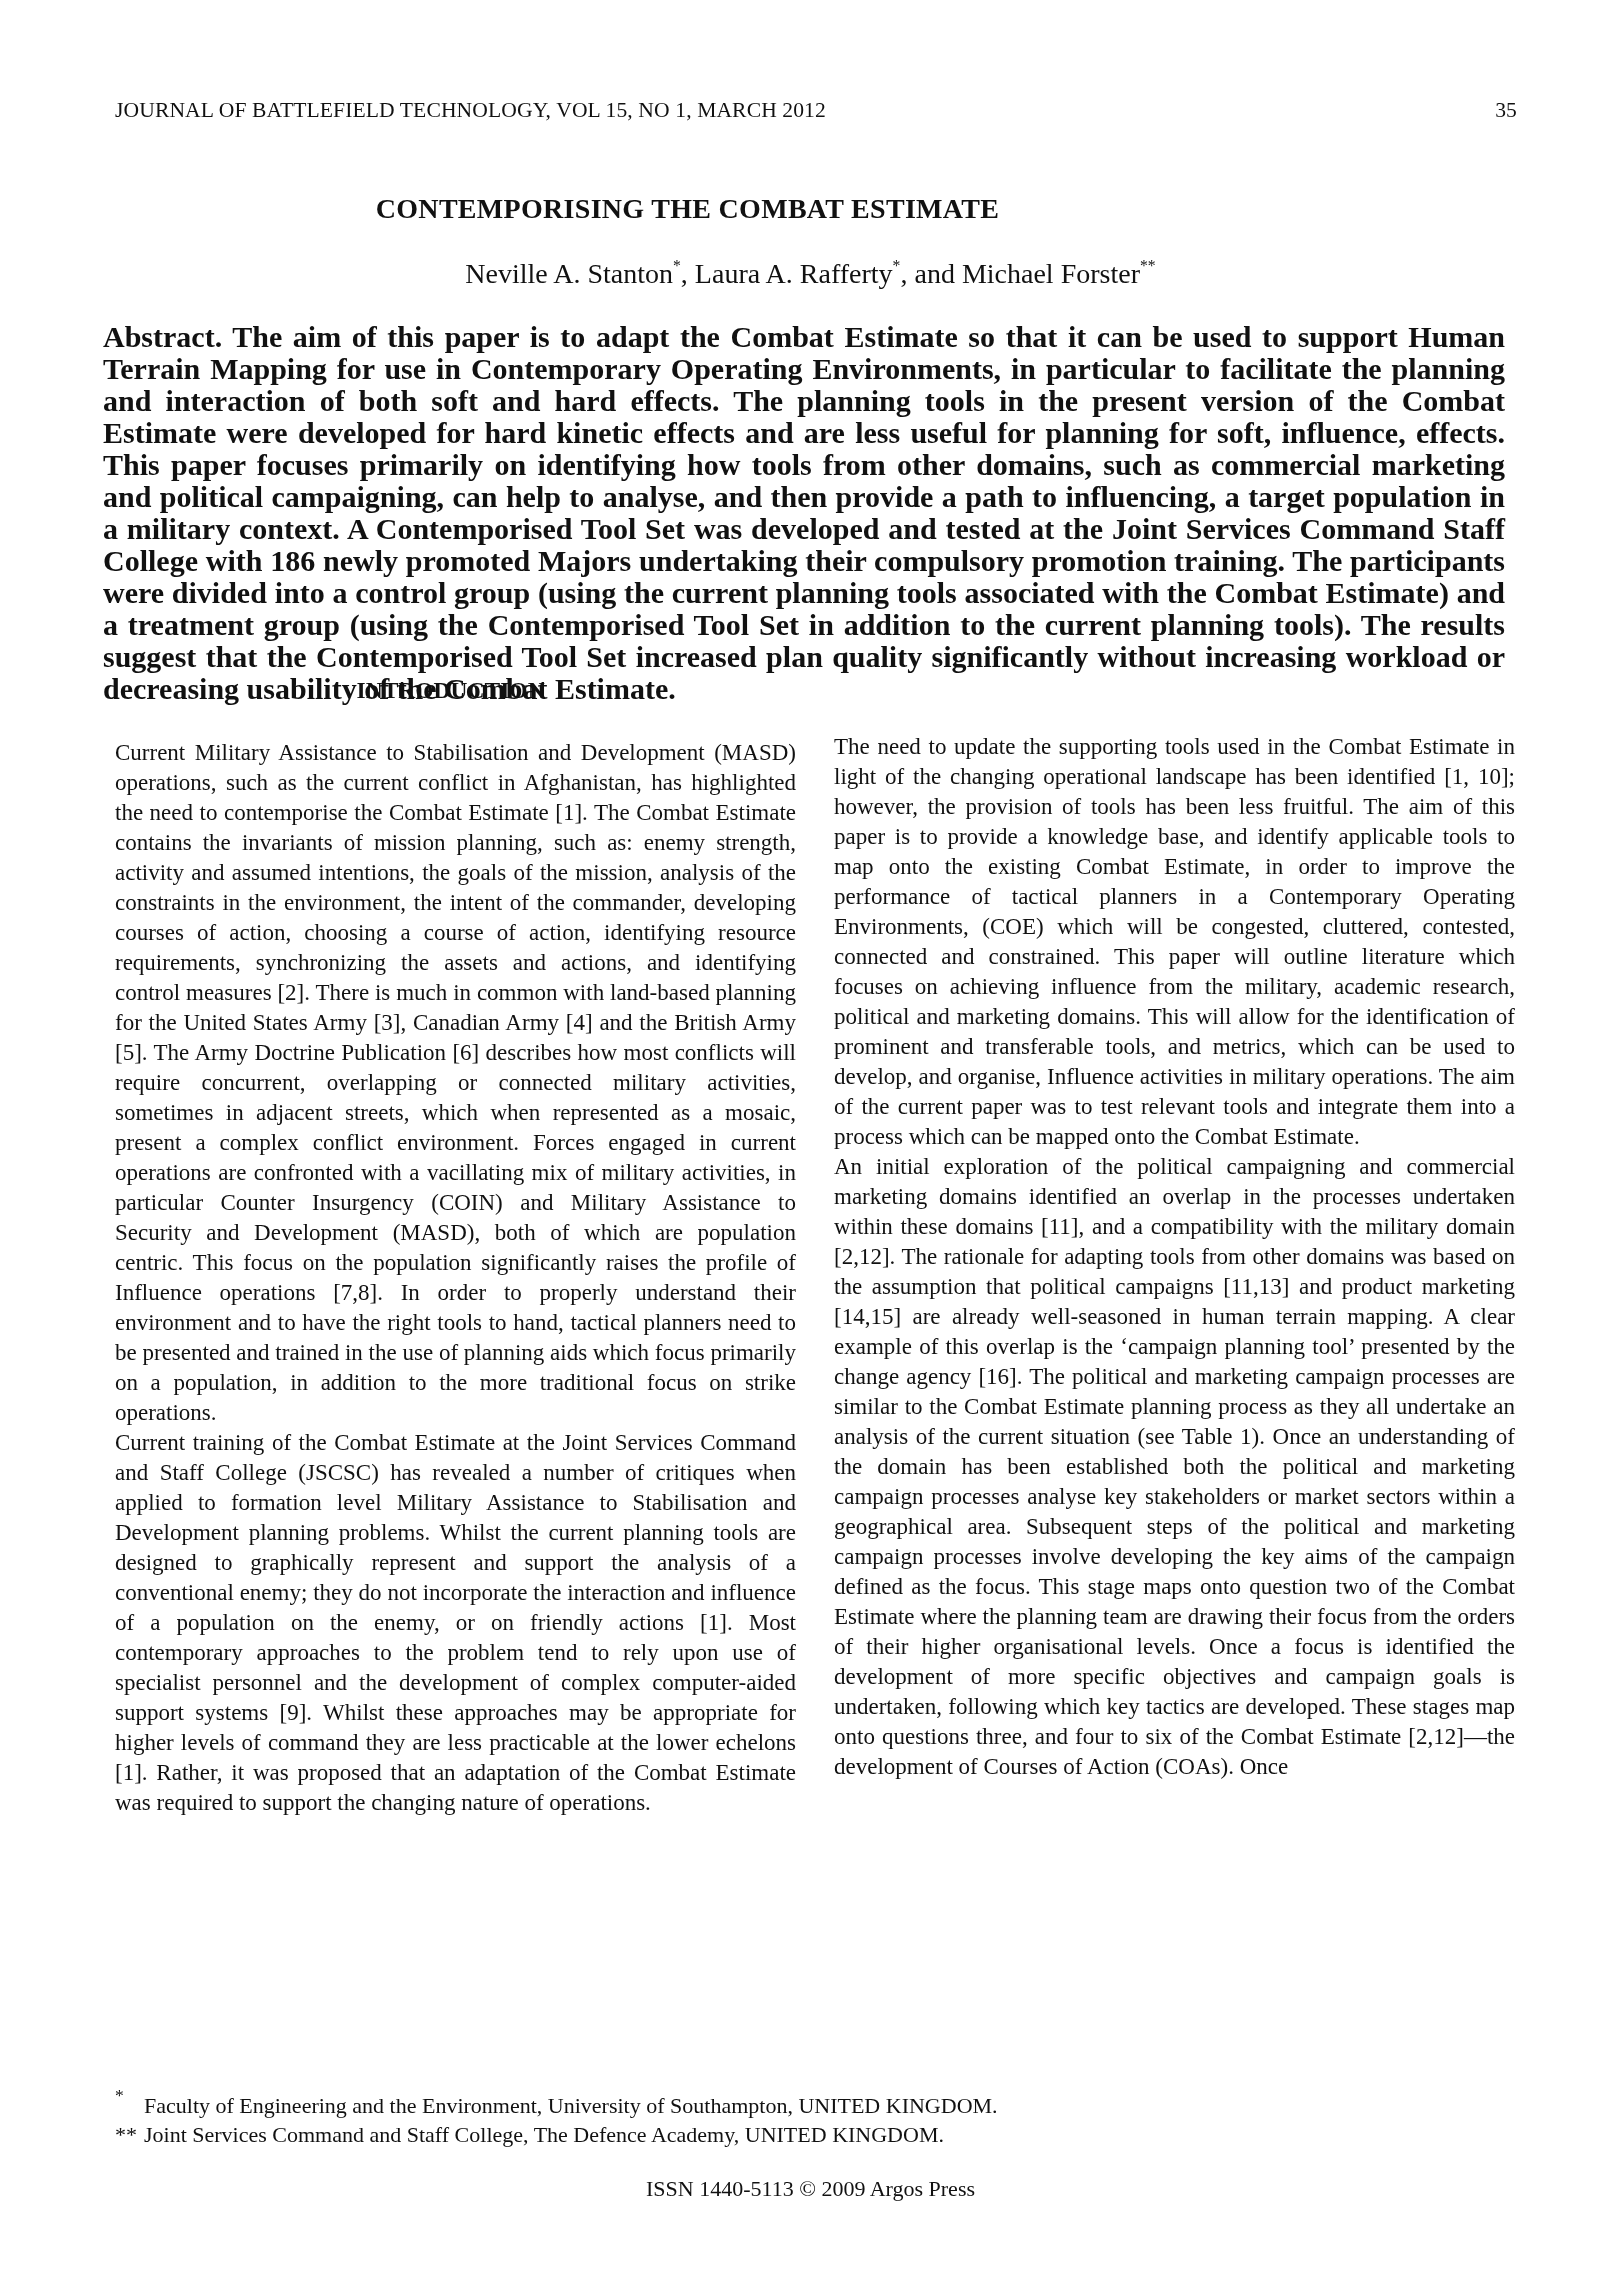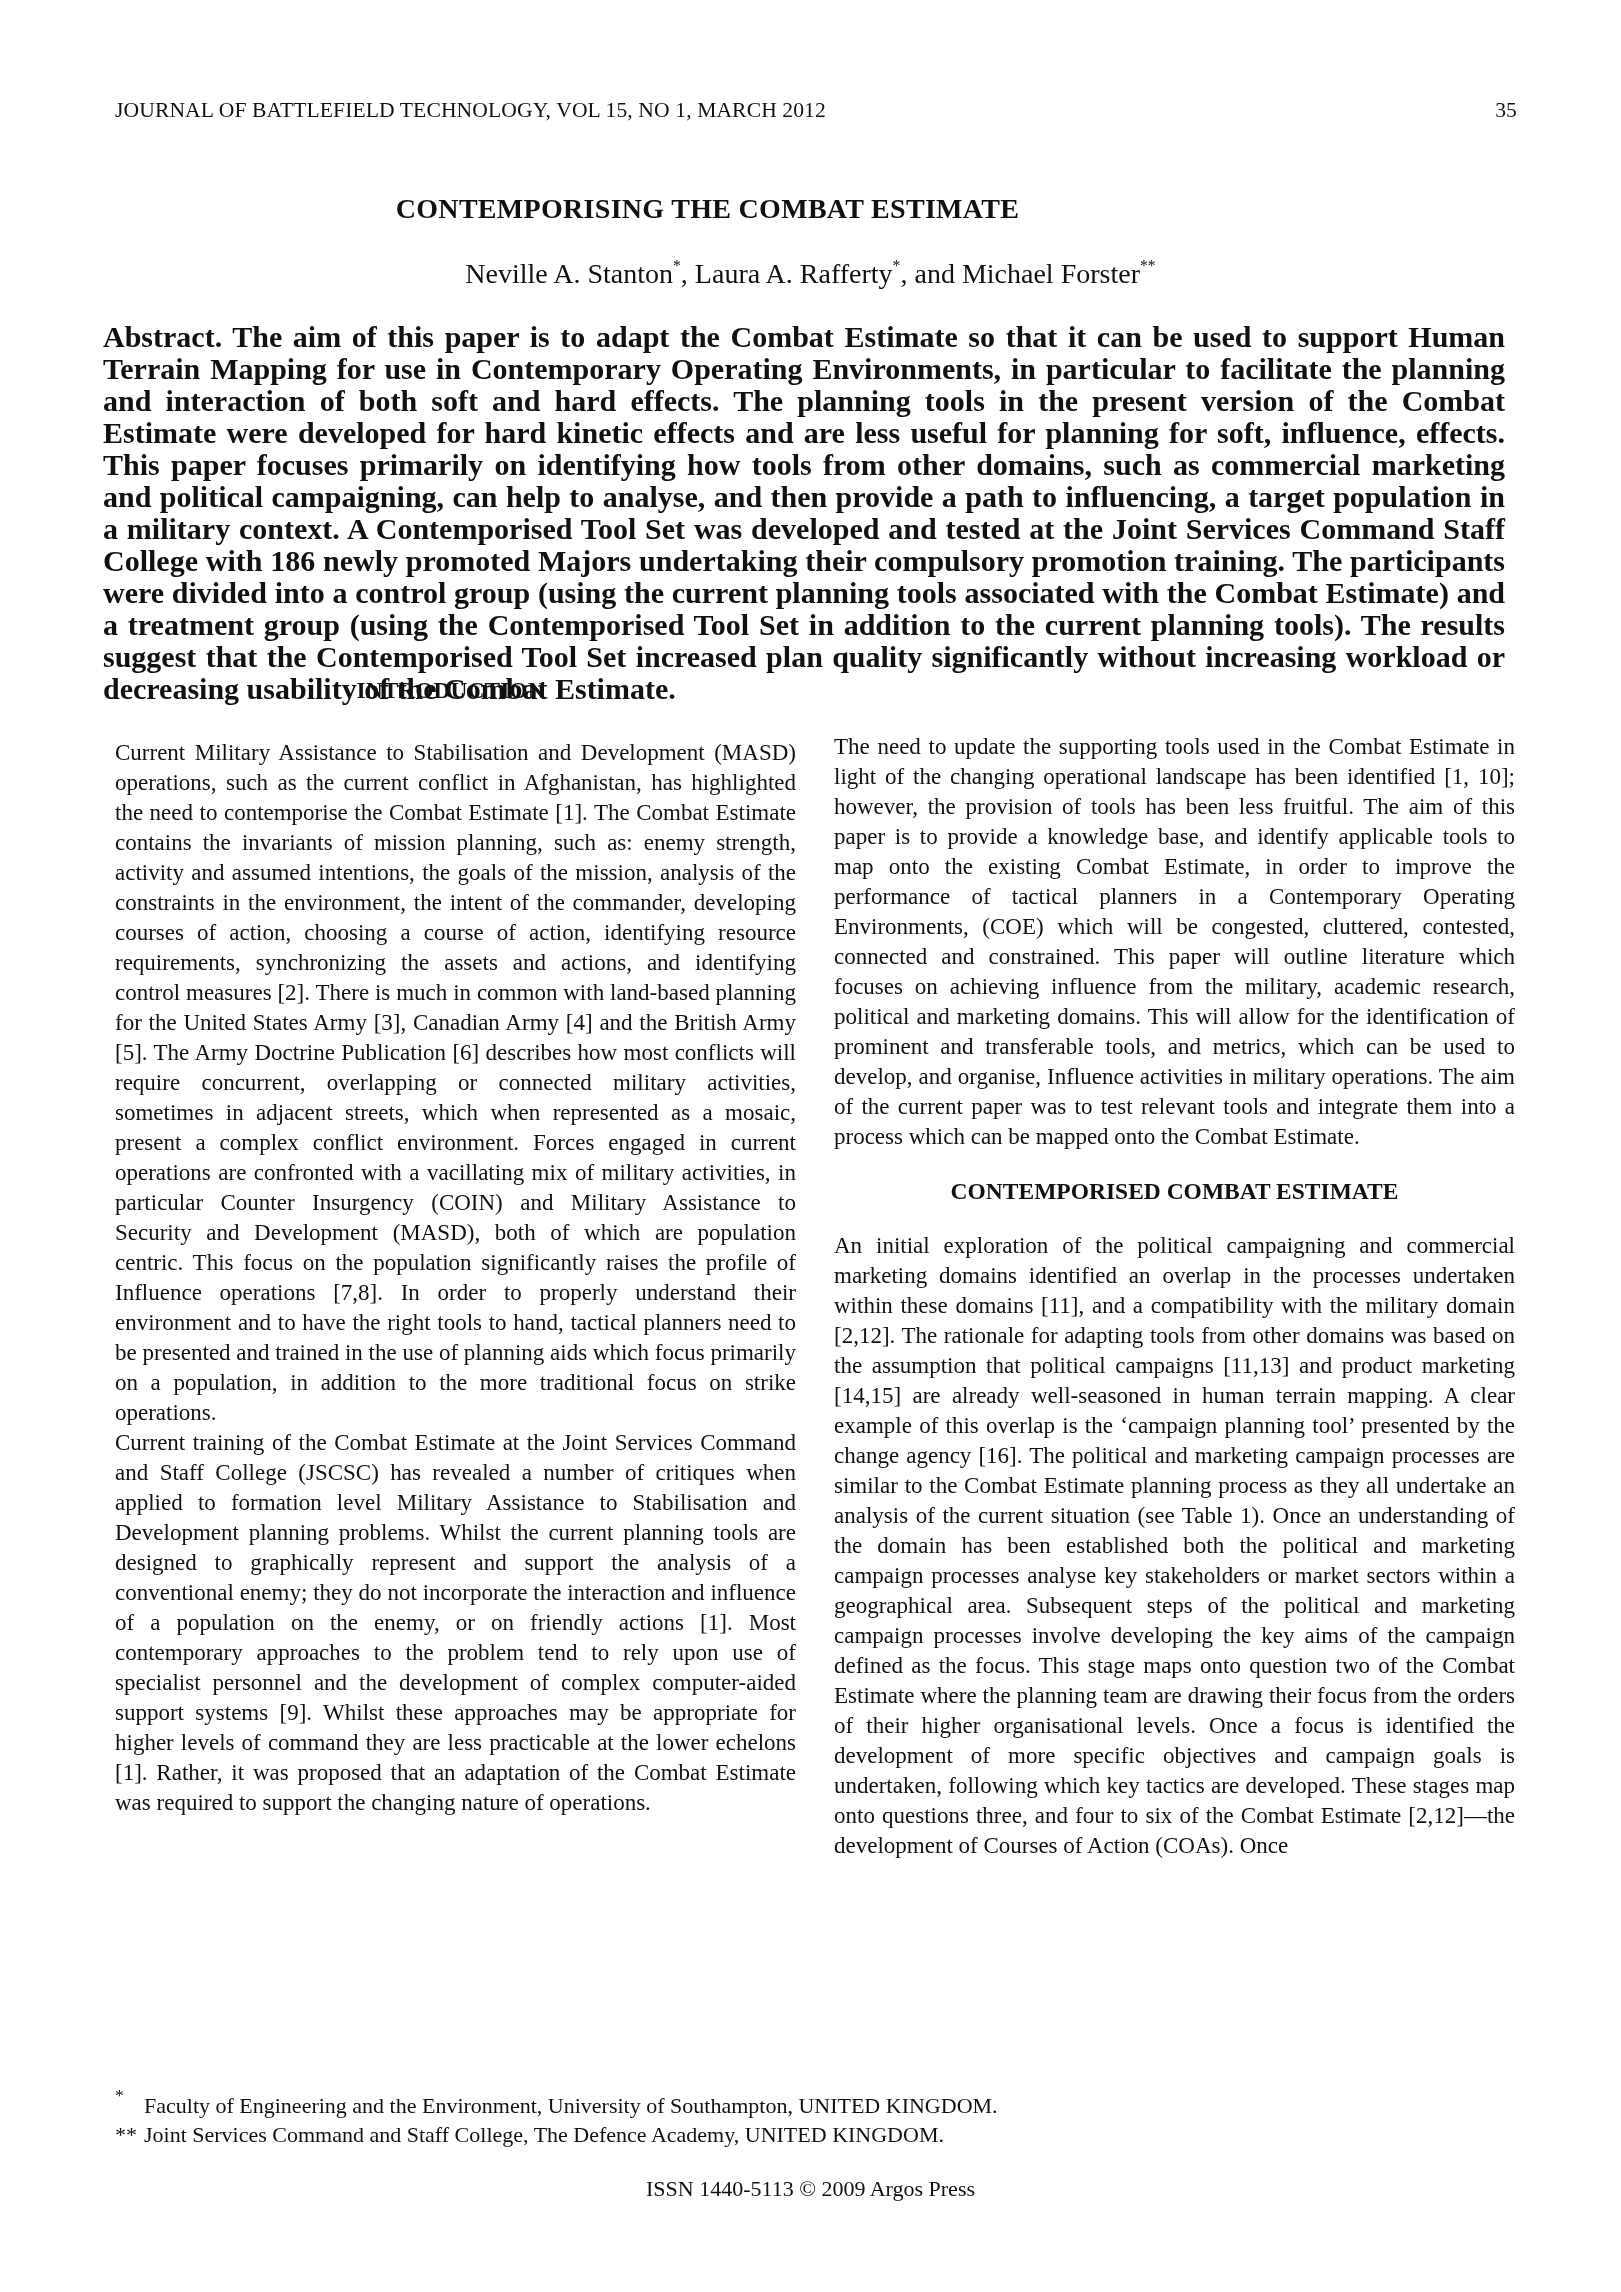--- a/index.html
+++ b/index.html
@@ -6,21 +6,21 @@
   body {
     width: 1621px; height: 2293px; position: relative; overflow: hidden;
     font-family: "Liberation Serif", "DejaVu Serif", serif; color: #111;
   }
   .running-head {
     position: absolute; left: 115px; top: 98px; width: 1402px;
     font-size: 21.6px; display: flex; justify-content: space-between; letter-spacing: 0.1px;
   }
   .title {
     position: absolute; left: 0; width: 1375px; top: 193px; text-align: center;
-    font-weight: bold; font-size: 28px; letter-spacing: 0.3px; padding-left: 20px;
+    font-weight: bold; font-size: 28px; letter-spacing: 0.3px;
   }
   .authors {
     position: absolute; left: 0; width: 1621px; top: 258px; text-align: center;
     font-weight: normal; font-size: 28px;
   }
   .authors sup { font-size: 15.7px; vertical-align: 11.8px; line-height: 0; }
   .abstract {
     position: absolute; left: 103px; top: 321px; width: 1402px;
     font-weight: bold; font-size: 30px; line-height: 32px; text-align: justify;
   }
@@ -66,21 +66,20 @@
 </div>
 
 <div class="col col-left">
   <div class="section-heading left-heading">INTRODUCTION</div>
   <p>Current Military Assistance to Stabilisation and Development (MASD) operations, such as the current conflict in Afghanistan, has highlighted the need to contemporise the Combat Estimate [1]. The Combat Estimate contains the invariants of mission planning, such as: enemy strength, activity and assumed intentions, the goals of the mission, analysis of the constraints in the environment, the intent of the commander, developing courses of action, choosing a course of action, identifying resource requirements, synchronizing the assets and actions, and identifying control measures [2]. There is much in common with land-based planning for the United States Army [3], Canadian Army [4] and the British Army [5]. The Army Doctrine Publication [6] describes how most conflicts will require concurrent, overlapping or connected military activities, sometimes in adjacent streets, which when represented as a mosaic, present a complex conflict environment. Forces engaged in current operations are confronted with a vacillating mix of military activities, in particular Counter Insurgency (COIN) and Military Assistance to Security and Development (MASD), both of which are population centric. This focus on the population significantly raises the profile of Influence operations [7,8]. In order to properly understand their environment and to have the right tools to hand, tactical planners need to be presented and trained in the use of planning aids which focus primarily on a population, in addition to the more traditional focus on strike operations.</p>
   <p>Current training of the Combat Estimate at the Joint Services Command and Staff College (JSCSC) has revealed a number of critiques when applied to formation level Military Assistance to Stabilisation and Development planning problems. Whilst the current planning tools are designed to graphically represent and support the analysis of a conventional enemy; they do not incorporate the interaction and influence of a population on the enemy, or on friendly actions [1]. Most contemporary approaches to the problem tend to rely upon use of specialist personnel and the development of complex computer-aided support systems [9]. Whilst these approaches may be appropriate for higher levels of command they are less practicable at the lower echelons [1]. Rather, it was proposed that an adaptation of the Combat Estimate was required to support the changing nature of operations.</p>
 </div>
 
 <div class="col col-right">
   <p>The need to update the supporting tools used in the Combat Estimate in light of the changing operational landscape has been identified [1, 10]; however, the provision of tools has been less fruitful. The aim of this paper is to provide a knowledge base, and identify applicable tools to map onto the existing Combat Estimate, in order to improve the performance of tactical planners in a Contemporary Operating Environments, (COE) which will be congested, cluttered, contested, connected and constrained. This paper will outline literature which focuses on achieving influence from the military, academic research, political and marketing domains. This will allow for the identification of prominent and transferable tools, and metrics, which can be used to develop, and organise, Influence activities in military operations. The aim of the current paper was to test relevant tools and integrate them into a process which can be mapped onto the Combat Estimate.</p>
-  <div class="section-heading">CONTEMPORISED COMBAT ESTIMATE</div>
   <p>An initial exploration of the political campaigning and commercial marketing domains identified an overlap in the processes undertaken within these domains [11], and a compatibility with the military domain [2,12]. The rationale for adapting tools from other domains was based on the assumption that political campaigns [11,13] and product marketing [14,15] are already well-seasoned in human terrain mapping. A clear example of this overlap is the ‘campaign planning tool’ presented by the change agency [16]. The political and marketing campaign processes are similar to the Combat Estimate planning process as they all undertake an analysis of the current situation (see Table 1). Once an understanding of the domain has been established both the political and marketing campaign processes analyse key stakeholders or market sectors within a geographical area. Subsequent steps of the political and marketing campaign processes involve developing the key aims of the campaign defined as the focus. This stage maps onto question two of the Combat Estimate where the planning team are drawing their focus from the orders of their higher organisational levels. Once a focus is identified the development of more specific objectives and campaign goals is undertaken, following which key tactics are developed. These stages map onto questions three, and four to six of the Combat Estimate [2,12]—the development of Courses of Action (COAs). Once</p>
 </div>
 
 <div class="footnotes">
   <div class="fn-row">
     <span class="fn-mark single">*</span>
     <span>Faculty of Engineering and the Environment, University of Southampton, UNITED KINGDOM.</span>
   </div>
   <div class="fn-row">
     <span class="fn-mark">**</span>

